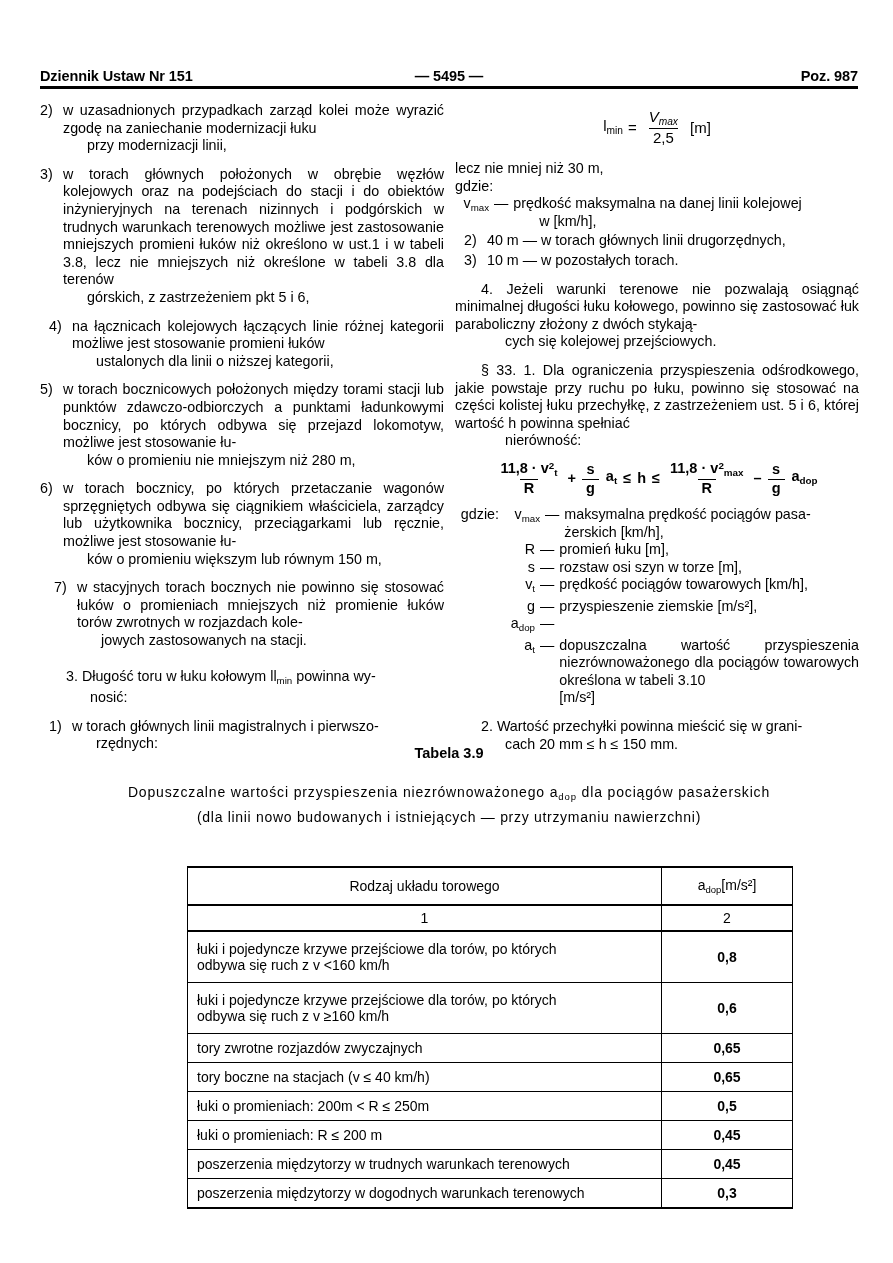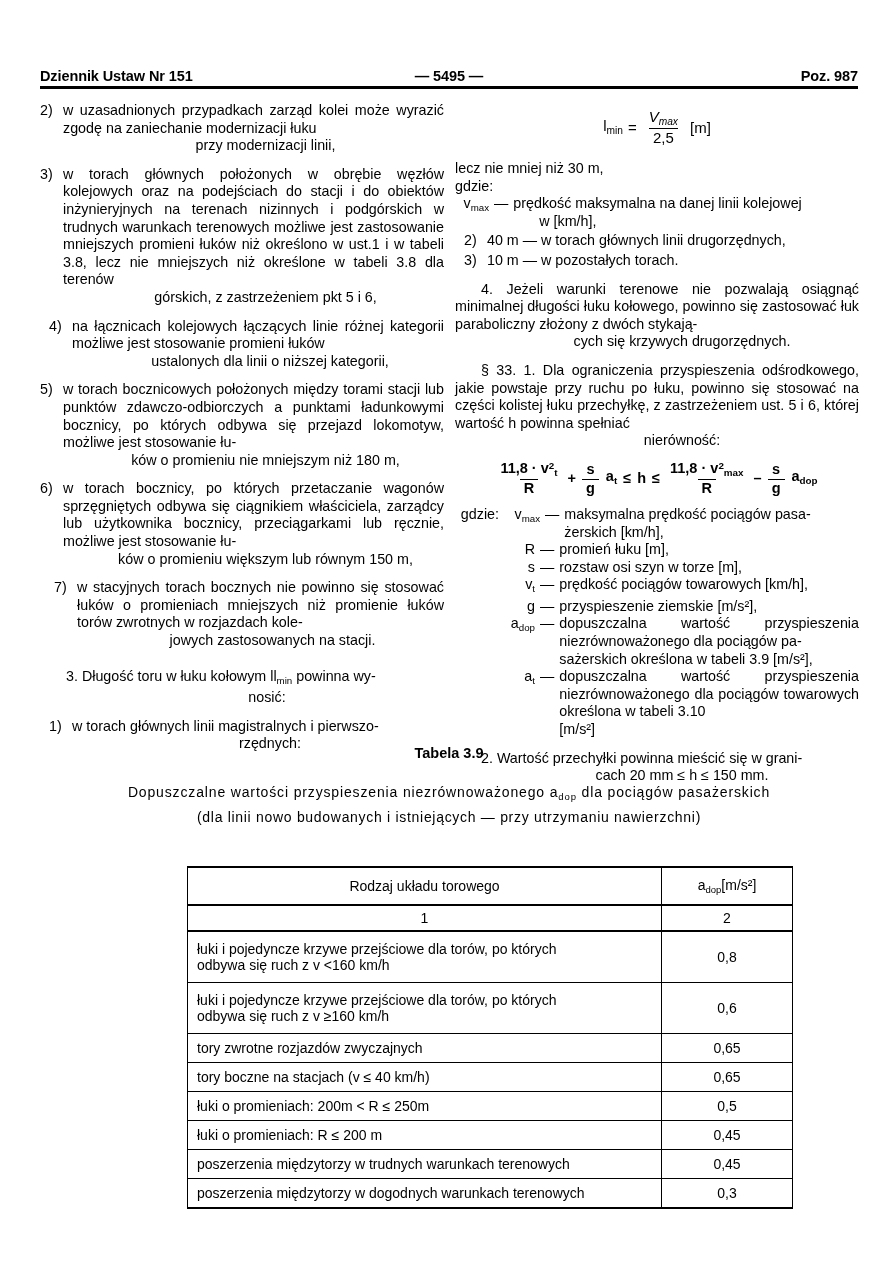--- a/index.html
+++ b/index.html
@@ -85,21 +85,21 @@
   .li .txt {
     flex: 1 1 auto;
     text-align: justify;
     text-justify: inter-word;
   }
   .li.pad  { padding-left: 9px; }
   .li.pad2 { padding-left: 14px; }
 
   
   .txt > span.lastline,
-  .para > span.lastline { display: block; text-align: center; margin-left: 24px; }
+  .para > span.lastline { display: block; text-align: left; margin-left: 24px; }
 
   sub { font-size: 0.68em; vertical-align: -0.28em; }
   sup { font-size: 0.68em; vertical-align: 0.42em; }
 
   
   .formula-lmin {
     position: relative;
     height: 48px;
     margin: 2px 0 8px 0;
     display: flex;
@@ -194,21 +194,21 @@
     font-size: 14px;
     table-layout: fixed;
   }
   table.grid td {
     border: 1.3px solid #000;
     padding: 6px 9px;
     vertical-align: middle;
   }
   table.grid tr.outer-top td { border-top-width: 2.4px; }
   table.grid td.c1 { width: 455px; }
-  table.grid td.c2 { width: 112px; text-align: center; font-weight: normal; }
+  table.grid td.c2 { width: 112px; text-align: center; font-weight: bold; }
   table.grid td.hdr { text-align: center; padding: 9px 9px; }
   table.grid tr.numrow td {
     text-align: center;
     border-top-width: 2.4px;
     border-bottom-width: 2.4px;
     padding: 4px 9px;
   }
   table.grid tr.numrow td.c2 { font-weight: normal; }
   table.grid tr.last td { border-bottom-width: 2.4px; }
   table.grid td.tall { padding-top: 9px; padding-bottom: 9px; }
@@ -241,21 +241,21 @@
 
     <div class="li pad">
       <span class="marker">4)</span>
       <span class="txt"><span>na łącznicach kolejowych łączących linie różnej kategorii możliwe jest stosowanie promieni łuków</span>
         <span class="lastline">ustalonych dla linii o niższej kategorii,</span></span>
     </div>
 
     <div class="li">
       <span class="marker">5)</span>
       <span class="txt"><span>w torach bocznicowych położonych między torami stacji lub punktów zdawczo-odbiorczych a punktami ładunkowymi bocznicy, po których odbywa się przejazd lokomotyw, możliwe jest stosowanie łu-</span>
-        <span class="lastline">ków o promieniu nie mniejszym niż 180 m,</span></span>
+        <span class="lastline">ków o promieniu nie mniejszym niż 280 m,</span></span>
     </div>
 
     <div class="li">
       <span class="marker">6)</span>
       <span class="txt"><span>w torach bocznicy, po których przetaczanie wagonów sprzęgniętych odbywa się ciągnikiem właściciela, zarządcy lub użytkownika bocznicy, przeciągarkami lub ręcznie, możliwe jest stosowanie łu-</span>
         <span class="lastline">ków o promieniu większym lub równym 150 m,</span></span>
     </div>
 
     <div class="li pad2">
       <span class="marker">7)</span>
@@ -299,21 +299,21 @@
     <div class="li pad" style="margin-bottom:2px;">
       <span class="marker">2)</span>
       <span class="txt" style="text-align:left;">40 m — w torach głównych linii drugorzędnych,</span>
     </div>
     <div class="li pad" style="margin-bottom:11px;">
       <span class="marker">3)</span>
       <span class="txt" style="text-align:left;">10 m — w pozostałych torach.</span>
     </div>
 
     <p class="para indent"><span>4. Jeżeli warunki terenowe nie pozwalają osiągnąć minimalnej długości łuku kołowego, powinno się zastosować łuk paraboliczny złożony z dwóch stykają-</span>
-      <span class="lastline">cych się krzywych drugorzędnych.</span></p>
+      <span class="lastline">cych się kolejowej przejściowych.</span></p>
 
     <p class="para indent"><span>§ 33. 1. Dla ograniczenia przyspieszenia odśrodkowego, jakie powstaje przy ruchu po łuku, powinno się stosować na części kolistej łuku przechyłkę, z zastrzeżeniem ust. 5 i 6, której wartość h powinna spełniać</span>
       <span class="lastline">nierówność:</span></p>
 
     <div class="formula-ineq">
       <span class="frac">
         <span class="num"><span>11,8 · v</span><sup>2</sup><sub>t</sub></span>
         <span class="den">R</span>
       </span>
       <span class="op">+</span>
@@ -367,22 +367,20 @@
 
       <div class="defrow">
         <span class="sym" style="width:80px;">g</span>
         <span class="dash">—</span>
         <span class="desc" style="text-align:left;">przyspieszenie ziemskie [m/s²],</span>
       </div>
 
       <div class="defrow">
         <span class="sym" style="width:80px;">a<sub>dop</sub></span>
         <span class="dash">—</span>
-        <span class="desc"><span>dopuszczalna wartość przyspieszenia niezrównoważonego dla pociągów pa-</span>
-          <span class="lastline">sażerskich określona w tabeli 3.9 [m/s²],</span></span>
       </div>
 
       <div class="defrow">
         <span class="sym" style="width:80px;">a<sub>t</sub></span>
         <span class="dash">—</span>
         <span class="desc"><span>dopuszczalna wartość przyspieszenia niezrównoważonego dla pociągów towarowych określona w tabeli 3.10</span>
           <span class="lastline">[m/s²]</span></span>
       </div>
 
     </div>

